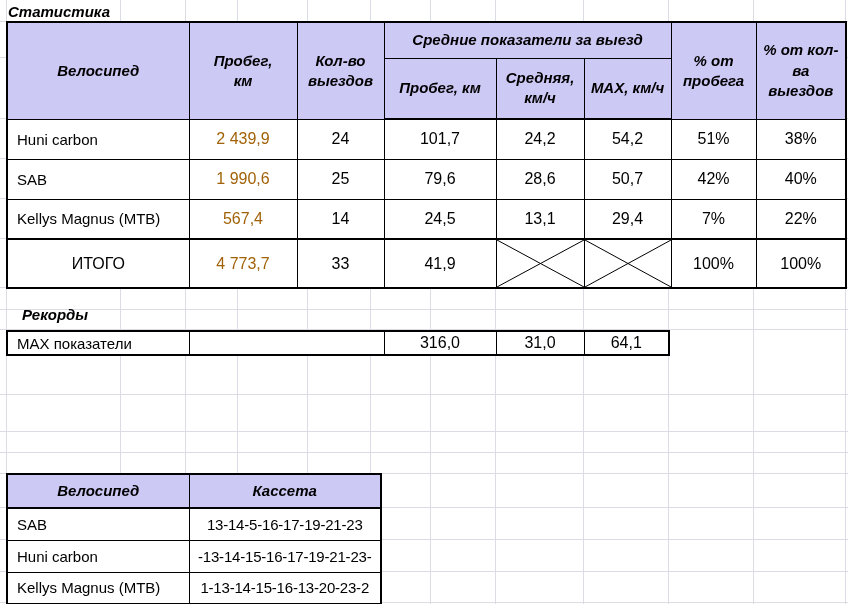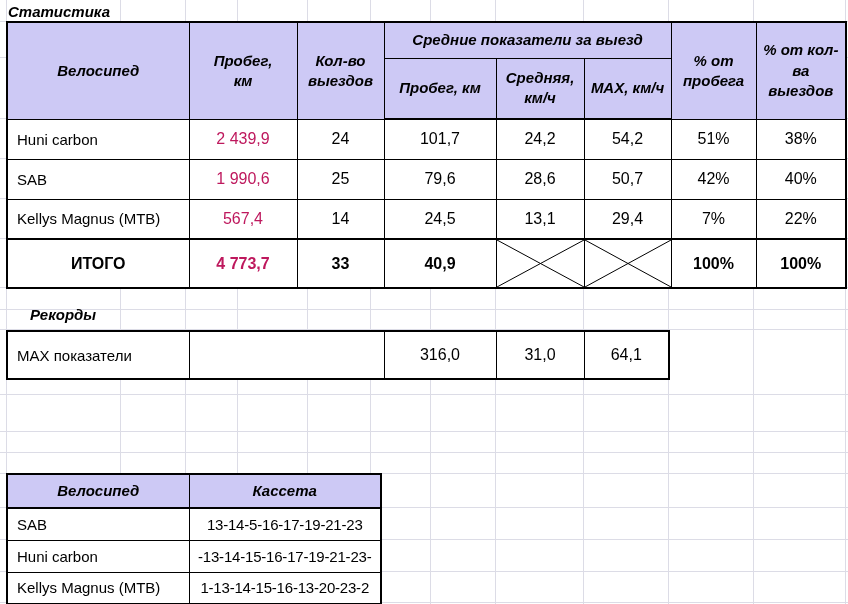--- a/index.html
+++ b/index.html
@@ -22,21 +22,21 @@
 
   .title {
     position: absolute;
     z-index: 3;
     font-size: 15px;
     font-weight: bold;
     font-style: italic;
     color: #000;
   }
   #title-stats   { left: 8px; top: 3px; }
-  #title-records { left: 30px; top: 306px; }
+  #title-records { left: 22px; top: 306px; }
 
   table {
     position: absolute;
     z-index: 2;
     border-collapse: collapse;
     table-layout: fixed;
     background: #ffffff;
     border: 2px solid #000;
   }
   th, td {
@@ -49,44 +49,44 @@
     color: #000;
   }
   th {
     background: #cdc9f5;
     font-weight: bold;
     font-style: italic;
     font-size: 15px;
     line-height: 1.35;
   }
   .lbl { text-align: left; padding-left: 9px; font-size: 15px; }
-  .blue { color: #be185d; }
+  .blue { color: #a16207; }
   .pre  { white-space: pre-line; }
 
   
   #t1 { left: 6px; top: 21px; width: 839px; }
   #t1 .hr1 { height: 36px; }
   #t1 .hr2 { height: 61px; }
   #t1 .dr  { height: 40px; }
   #t1 .hb > * { border-bottom: 2px solid #000; }
   #t1 tr.total { height: 49px; }
   #t1 tr.total td {
     border-top: 2px solid #000;
     border-bottom: 2px solid #000;
-    font-weight: bold;
+    font-weight: normal;
   }
   td.xcell { position: relative; padding: 0; }
   .xwrap { position: absolute; inset: 0; }
   .xwrap svg { display: block; width: 100%; height: 100%; }
 
   
   #t2 { left: 6px; top: 330px; width: 662px; }
   #t2 .hr { height: 64px; }
   #t2 .hr > th { border-bottom: 2px solid #000; }
-  #t2 .dr { height: 48px; margin-left: 25px; }
+  #t2 .dr { height: 24px; margin-left: 25px; }
 
   
   #t3 { left: 6px; top: 473px; width: 374px; }
   #t3 .hr { height: 34px; }
   #t3 .hr > th { border-bottom: 2px solid #000; }
   #t3 .dr { height: 32px; }
   #t3 .cassette {
     font-size: 15px;
     letter-spacing: -0.2px;
     white-space: nowrap;
@@ -187,21 +187,21 @@
       <td>13,1</td>
       <td>29,4</td>
       <td>7%</td>
       <td>22%</td>
     </tr>
 
     <tr class="total">
       <td>ИТОГО</td>
       <td class="blue">4 773,7</td>
       <td>33</td>
-      <td>40,9</td>
+      <td>41,9</td>
       <td class="xcell">
         <div class="xwrap">
           <svg>
                 <line x1="0" y1="0" x2="100%" y2="100%" stroke="#000" stroke-width="1"></line>
                 <line x1="0" y1="100%" x2="100%" y2="0" stroke="#000" stroke-width="1"></line>
               </svg>
         </div>
       </td>
       <td class="xcell">
         <div class="xwrap">

